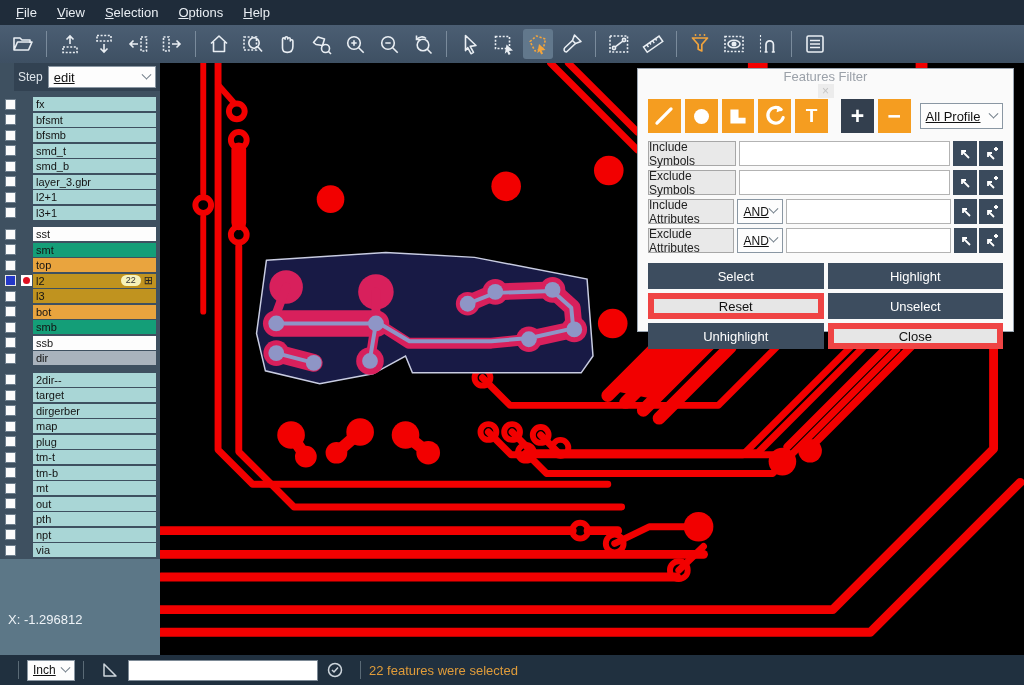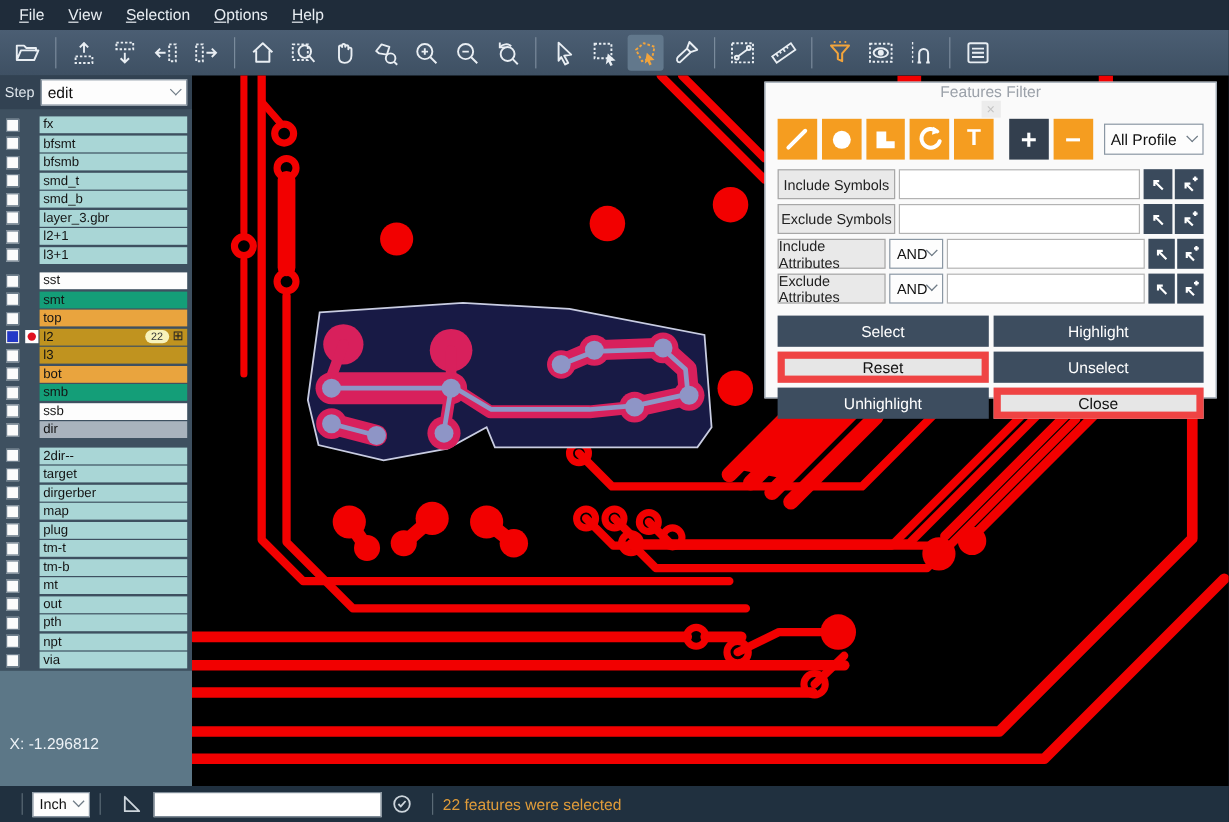--- a/index.html
+++ b/index.html
@@ -14,25 +14,25 @@
 
   
   #toolbar { position:absolute; left:0; top:25px; width:1024px; height:38px;
              background:linear-gradient(#4b5e73,#3e5063); display:flex; align-items:center; padding-left:6px; }
   .tb-btn { width:30px; height:30px; margin:0 2px; display:flex; align-items:center; justify-content:center; border-radius:3px; }
   .tb-btn svg { width:24px; height:24px; }
   .tb-btn.active { background:#62788c; }
   .tb-sep { width:1px; height:26px; background:#7a8b9c; margin:0 6px; }
 
   
-  #sidebar { position:absolute; left:0; top:63px; width:160px; height:592px; background:#3e5060; }
+  #sidebar { position:absolute; left:0; top:63px; width:160px; height:592px; background:#3e5060;padding-left:14px; }
   #step-row { height:28px; background:#324252; display:flex; align-items:center; padding:0 4px; }
   #step-row .lbl { color:#dfe6ec; font-size:12px; margin-right:5px; }
   .fakesel { background:#fdfdfd; border:1px solid #8a97a3; height:22px; display:flex; align-items:center;
-             justify-content:space-between; padding:0 5px; color:#111; font-size:13px; }
+             justify-content:space-between; padding:0 5px; color:#111; font-size:13px;text-decoration:underline; }
   #step-sel { flex:1; }
   .chev { width:7px; height:7px; border-right:1.6px solid #6f7b86; border-bottom:1.6px solid #6f7b86;
           transform:rotate(45deg) translate(-2px,-2px); }
   #layer-list { position:absolute; left:0; top:34px; width:160px; }
   .layer-row { display:flex; align-items:center; height:14px; margin-bottom:1.5px; }
   .cb-col { width:20px; display:flex; justify-content:center; }
   .cb { width:11px; height:11px; background:#fcfcfc; border:1px solid #6f7f8d; display:inline-block; }
   .cb-on { background:#2438c8; border:1px solid #e8e8e8; }
   .icon-col { width:13px; display:flex; justify-content:center; }
   .active-dot { width:11px; height:11px; background:#fff; display:inline-flex; align-items:center; justify-content:center; }
@@ -65,21 +65,21 @@
   .type-btn { width:34px; height:34px; background:#f59d20; margin-right:4px; display:flex; align-items:center; justify-content:center; }
   .type-btn svg { width:26px; height:26px; }
   .type-btn .pad-dot { width:15px; height:15px; border-radius:50%; background:#fff; }
   .type-btn.txt { color:#fff; font-size:19px; font-weight:bold; }
   .pm-btn { width:34px; height:34px; color:#fff; font-size:23px; font-weight:bold; display:flex; align-items:center; justify-content:center; }
   #add-btn { background:#333f4e; margin-left:9px; }
   #remove-btn { background:#f59d20; margin-left:4px; }
   #profile-sel { width:86px; height:26px; margin-left:9px; }
   #filter-rows { padding:8px 10px 0 10px; }
   .f-row { display:flex; align-items:center; height:25px; margin-bottom:4px; }
-  .f-label { width:98px; height:25px; background:#e9e9e9; border:1px solid #a7a7a7; font-size:12px; color:#222;
+  .f-label { width:88px; height:25px; background:#e9e9e9; border:1px solid #a7a7a7; font-size:12px; color:#222;
              display:flex; align-items:center; justify-content:center; margin-right:3px; }
   .and-sel { width:46px; height:25px; margin-right:3px; font-size:12px; }
   .f-input { flex:1; height:25px; border:1px solid #b3b3b3; background:#fff; margin-right:3px; font-size:12px; padding:0 4px; font-family:"Liberation Sans",sans-serif;}
   .nav-btn { width:24px; height:25px; background:#3a4a5c; display:flex; align-items:center; justify-content:center; }
   .nav-btn + .nav-btn { margin-left:2px; }
   .nav-btn svg { width:16px; height:16px; }
   #actions { padding:6px 10px 0 10px; display:grid; grid-template-columns:1fr 1fr; gap:4px; }
   .act-btn { height:26px; font-size:13px; display:flex; align-items:center; justify-content:center; }
   .act-dark { background:#3d4d5f; color:#fff; }
   .act-light { background:#e6e6e6; color:#111; border:6px solid #ef4444; }

